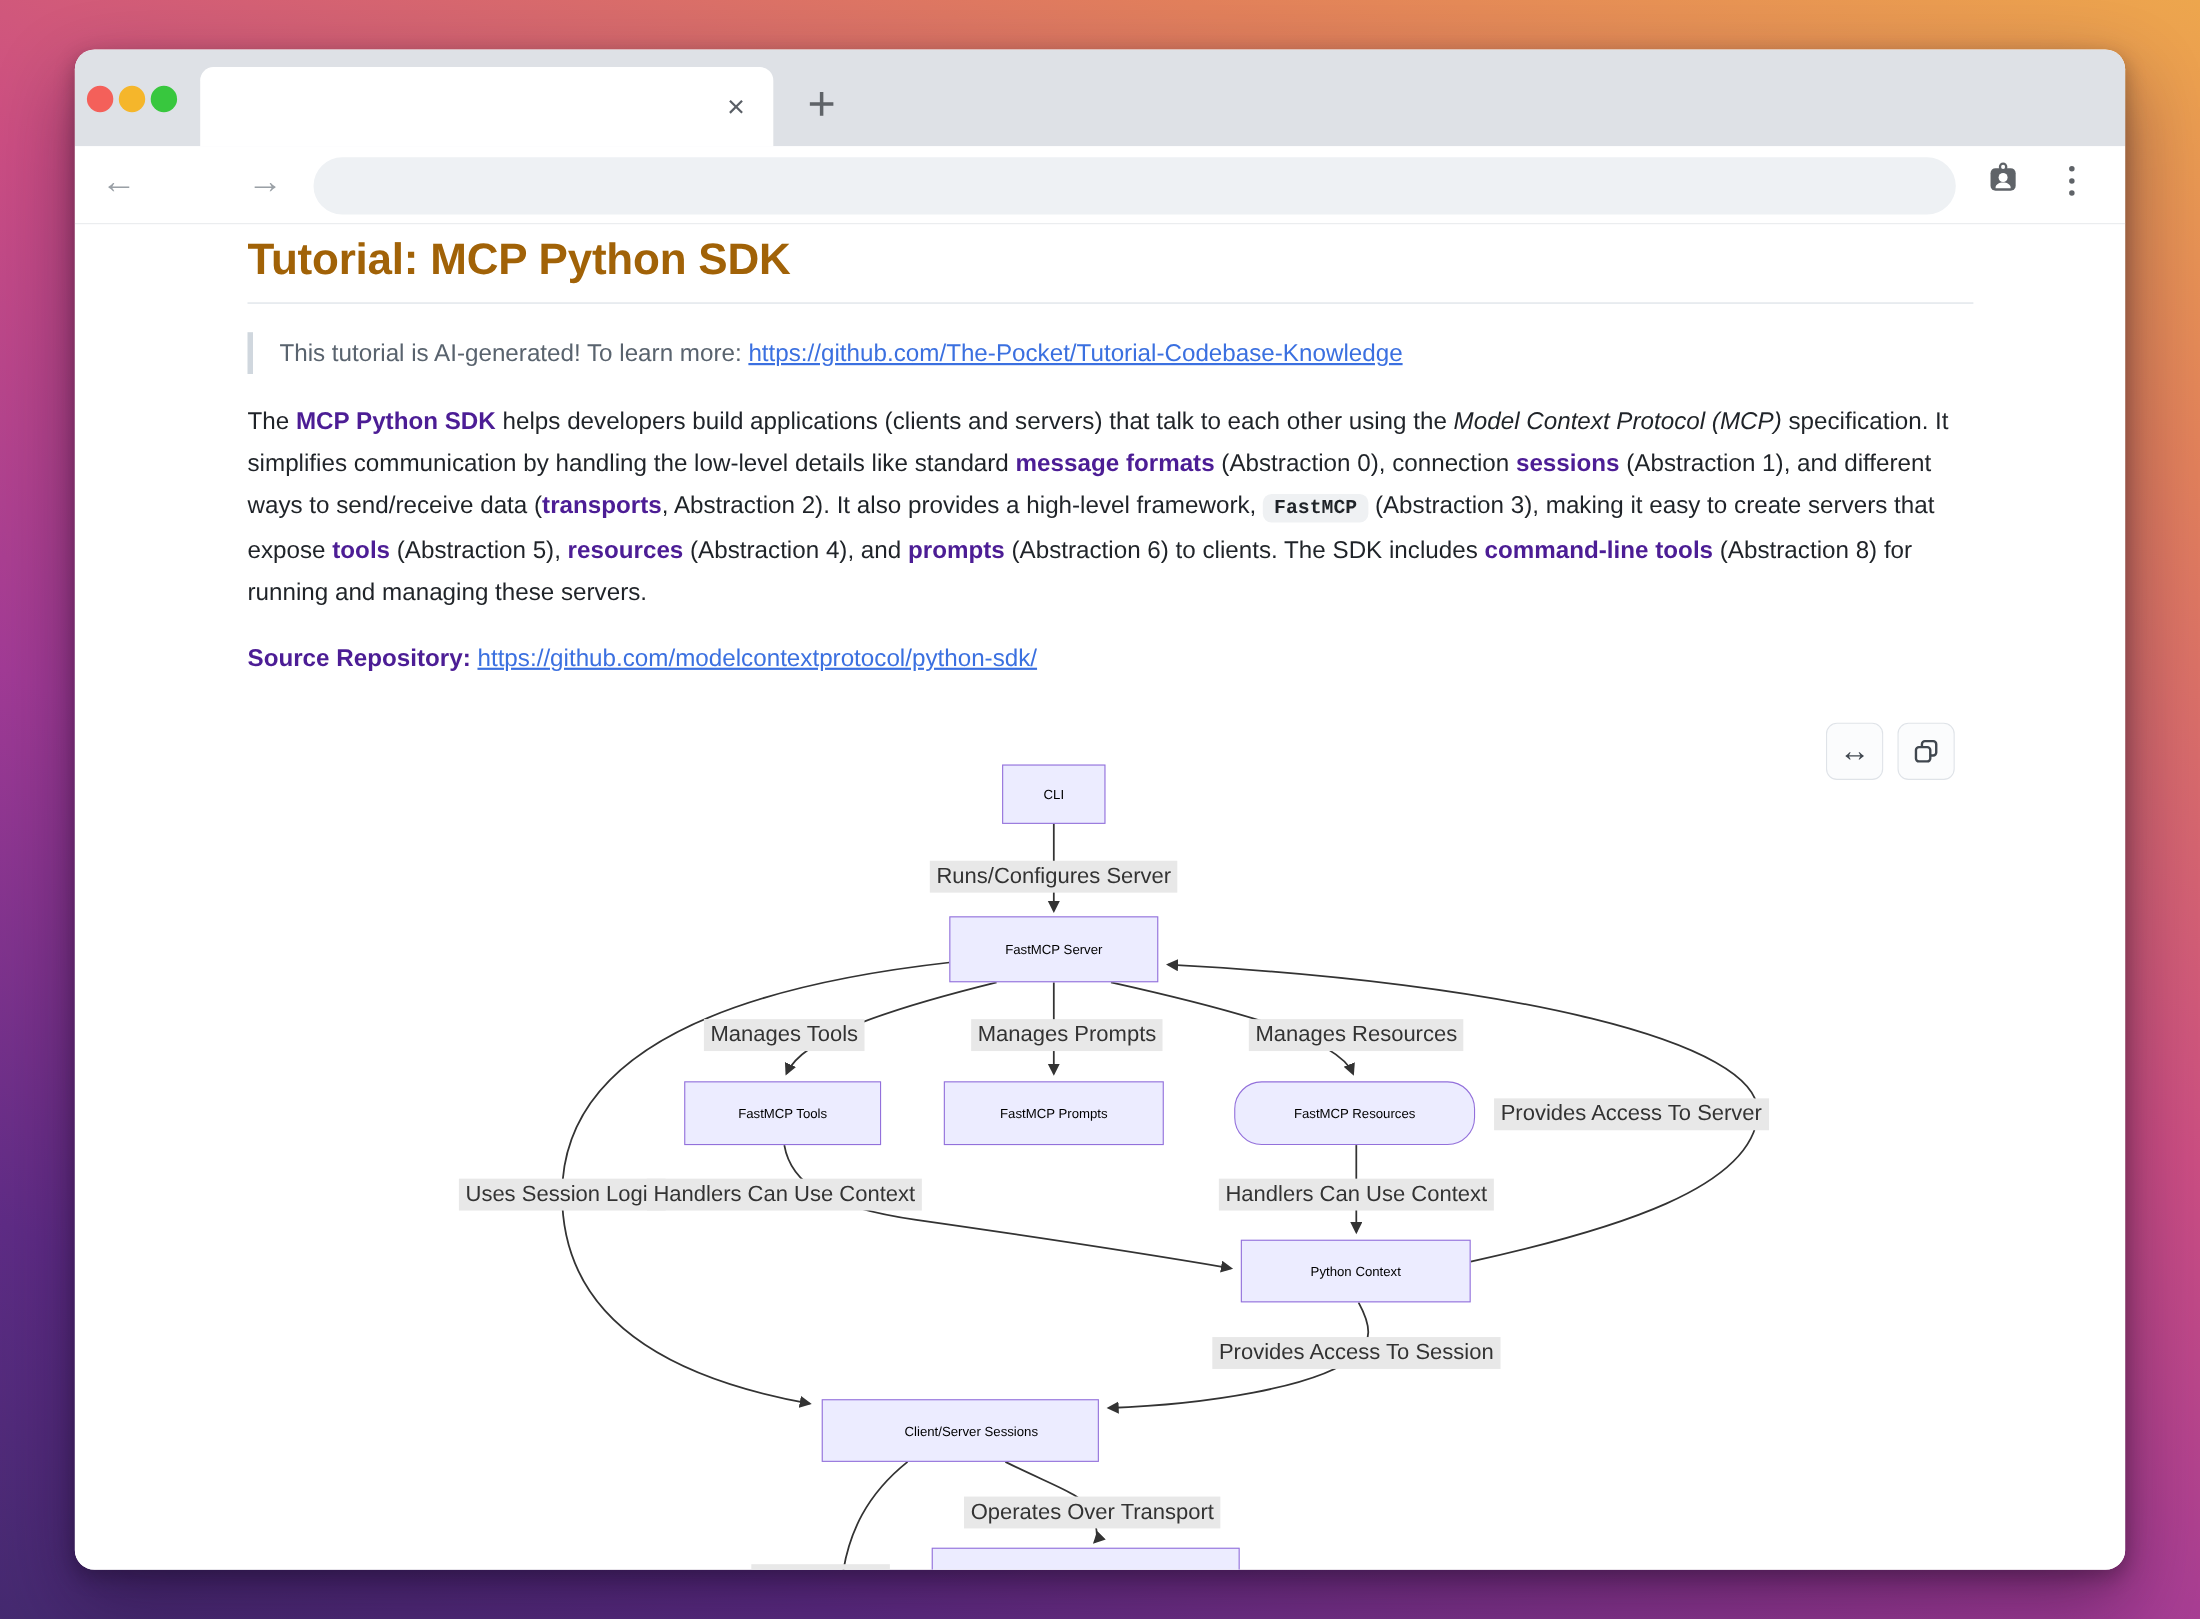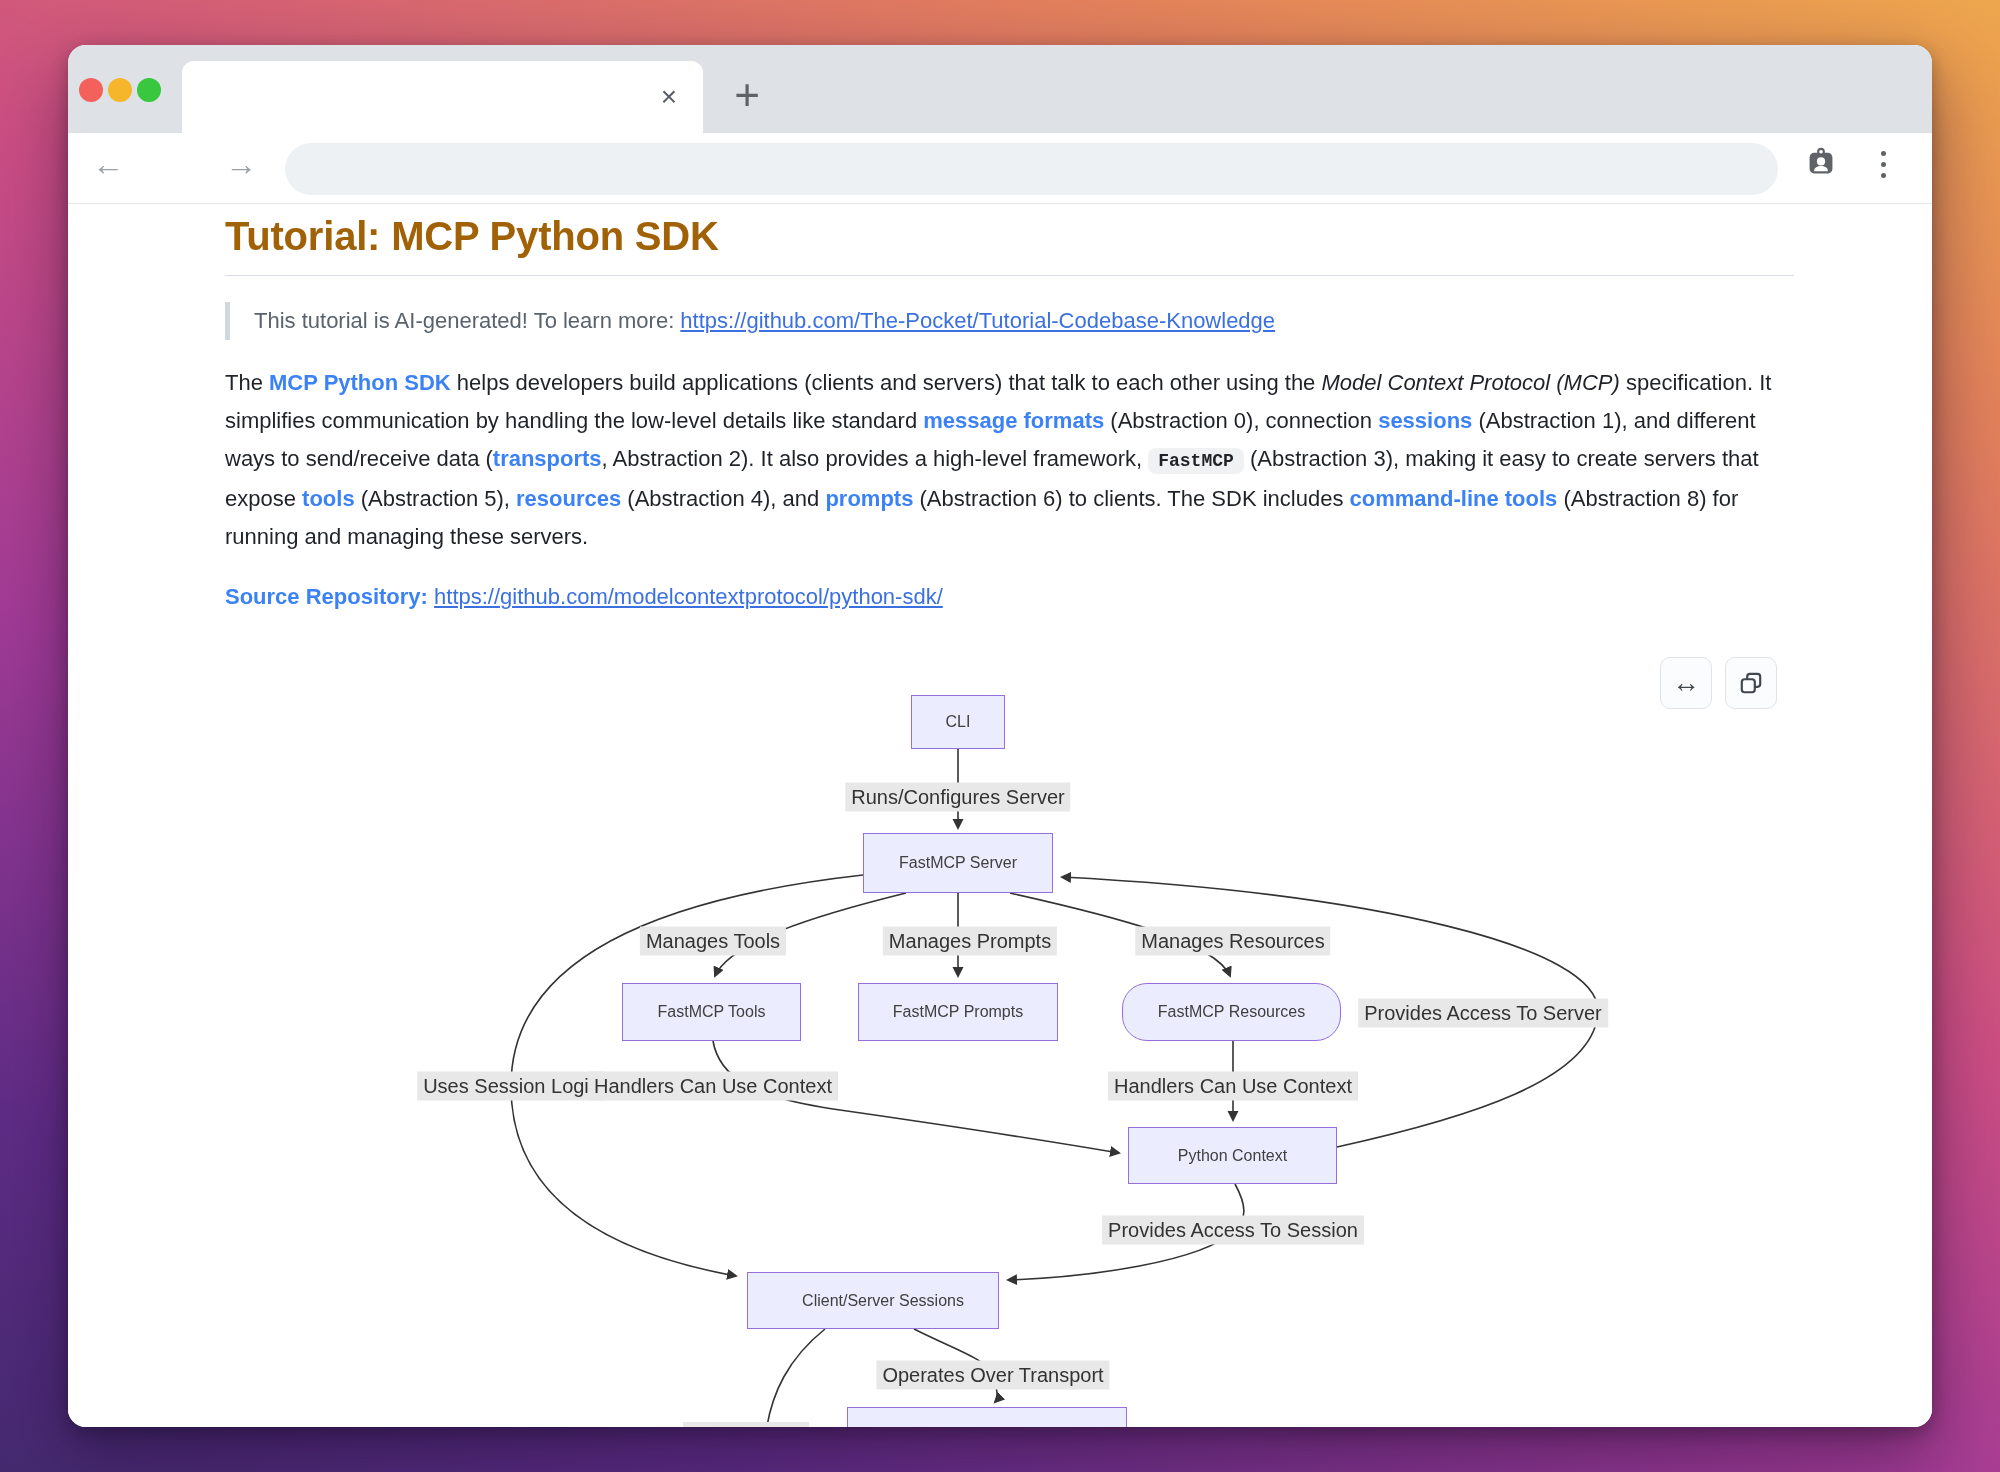--- a/index.html
+++ b/index.html
@@ -33,29 +33,29 @@
     align-items:center;justify-content:center;}
   .kebab span{width:5px;height:5px;border-radius:50%;background:#5f6368;}
   
   .content{position:relative;height:1223px;background:#fff;overflow:hidden;}
   .col{margin-left:157px;width:1569px;}
   h1.title{font-size:40px;font-weight:600;color:#a16207;margin:10px 0 0;padding-bottom:16px;
     border-bottom:1px solid #d8dee4;letter-spacing:-.2px;}
   .quote{margin:26px 0 0;border-left:5px solid #d0d7de;padding:3px 0 3px 24px;color:#59636e;font-size:22px;line-height:32px;}
   a.lnk{color:#3b70e0;text-decoration:underline;}
   .intro{margin:24px 0 0;font-size:22px;line-height:38px;color:#1f2328;}
-  .intro b,.source b{font-weight:700;color:#3b82f6;}
+  .intro b,.source b{font-weight:700;color:#4c1d95;}
   .intro i{font-style:italic;}
   .chip{font-family:"Liberation Mono",monospace;font-weight:600;font-size:18px;background:#eff1f3;
     border-radius:8px;padding:3px 10px;white-space:nowrap;}
   .source{margin:28px 0 0;font-size:22px;color:#1f2328;}
   
   .diagram{position:absolute;left:0;top:446px;width:1864px;height:777px;}
   .edges{position:absolute;left:0;top:0;}
-  .node{position:absolute;background:#ECECFF;border:1px solid #9370DB;color:#404040;font-size:16px;
+  .node{position:absolute;background:#ECECFF;border:1px solid #9370DB;color:#000000;font-size:12px;
     display:flex;align-items:center;justify-content:center;white-space:nowrap;box-sizing:border-box;}
   .elabel{position:absolute;transform:translate(-50%,-50%);background:#e8e8e8;color:#333;font-size:20px;
     padding:3px 6px;white-space:nowrap;}
   .diag-btn{position:absolute;top:7px;width:52px;height:52px;border-radius:10px;background:#fbfcfd;
     border:1px solid #dfe3e8;display:flex;align-items:center;justify-content:center;color:#40474f;box-sizing:border-box;}
   .expand-glyph{font-size:28px;font-weight:600;color:#40474f;}
 </style>
 </head>
 <body>
 

